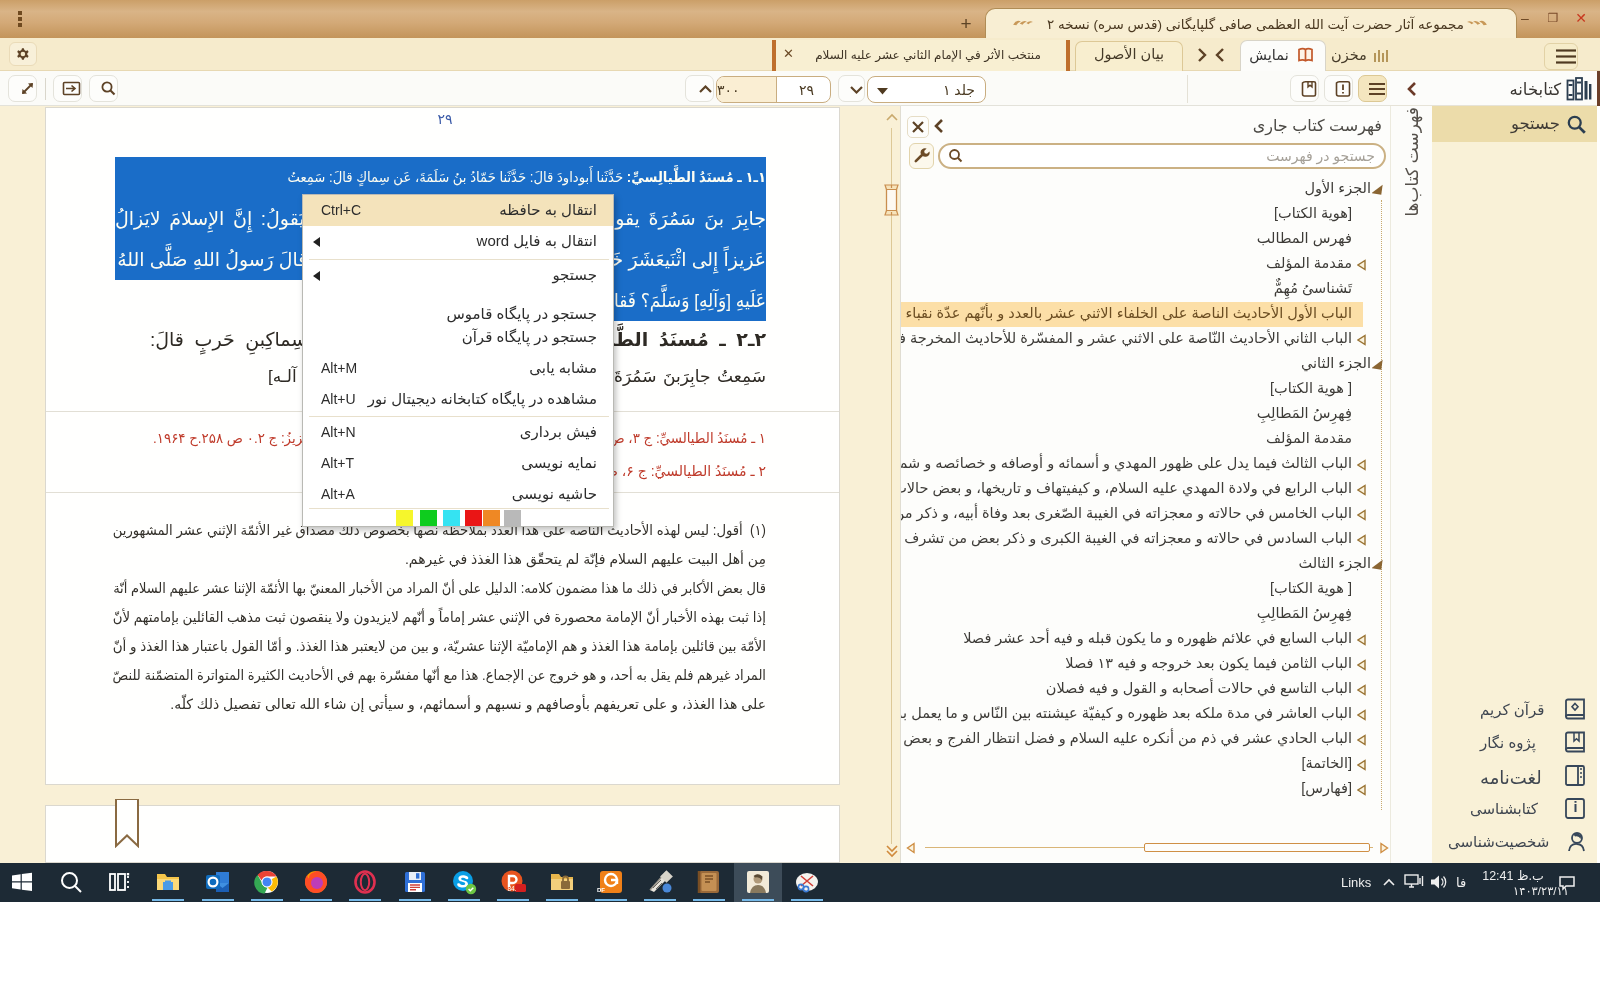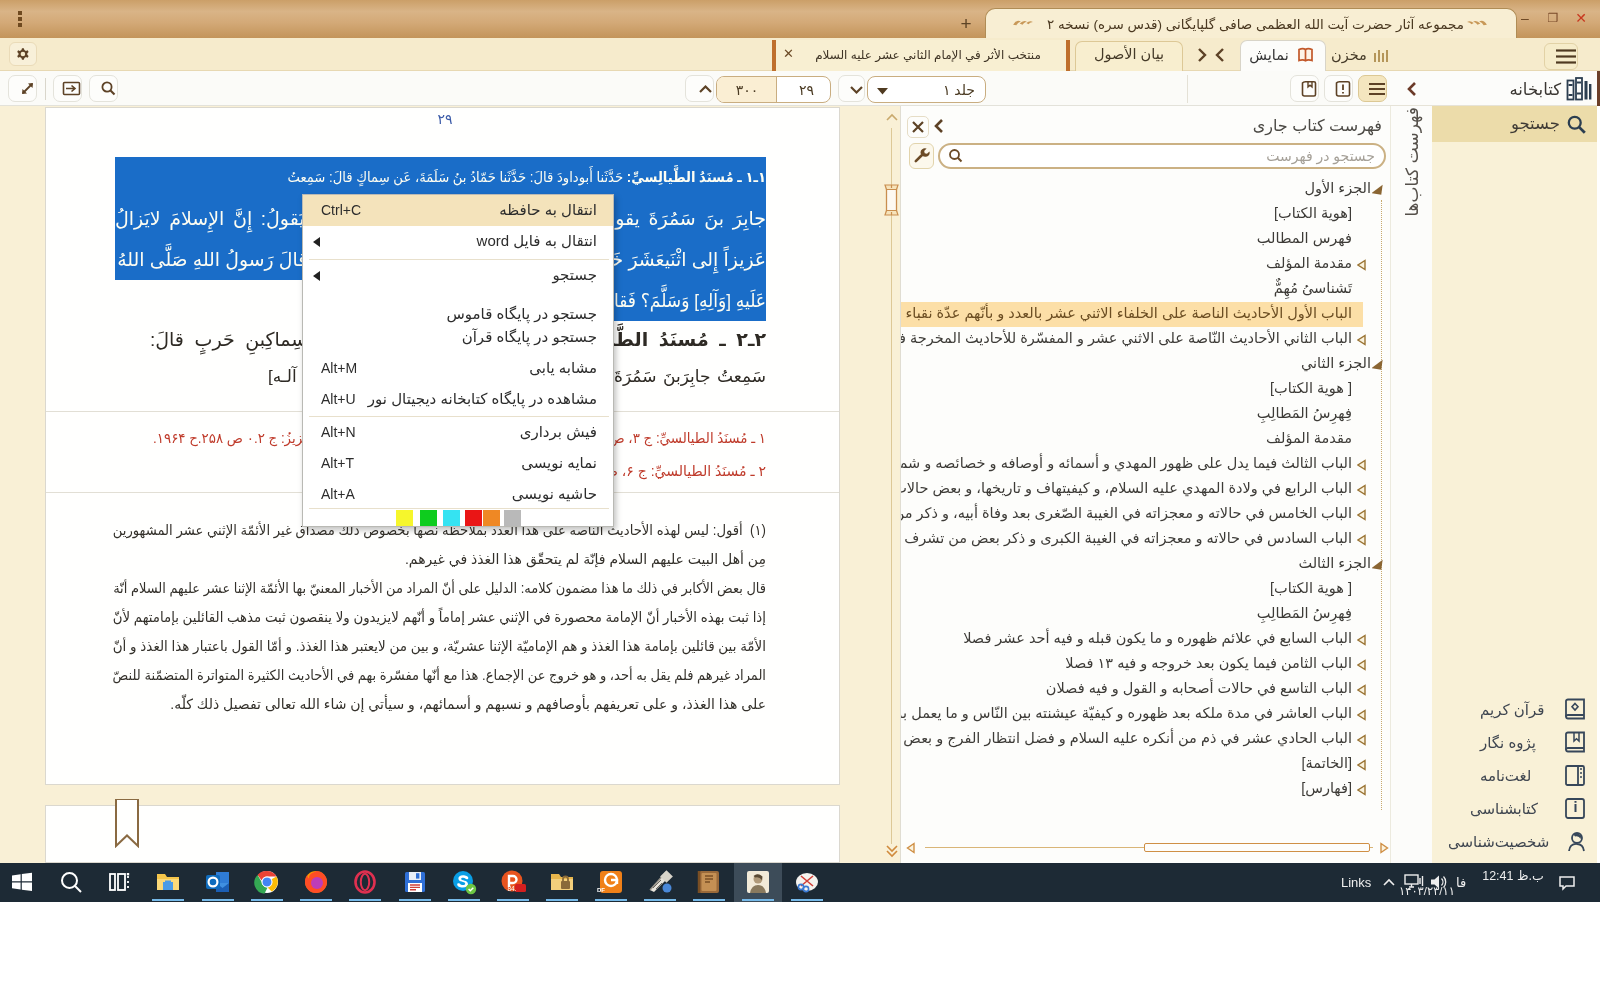--- a/index.html
+++ b/index.html
@@ -165,21 +165,21 @@
         <path d="M10.5 10.5 L14.5 14.5" stroke="#5d4226" stroke-width="2.1"></path>
       </svg>
   </div>
   <div class="abs tbtn" style="left:685px;top:75px;">
     <svg width="15" height="10" viewBox="0 0 15 10" style="margin:8px 0 0 7px;">
         <path d="M2 8 L7.5 2.5 L13 8" stroke="#5d4226" stroke-width="2.2" fill="none"></path>
       </svg>
   </div>
   <div class="abs field" style="left:716px;top:76px;width:115px;height:27px;overflow:hidden;">
     <div style="position:absolute;left:0;top:0;width:60px;height:27px;background:#faeed3;border-right:1px solid #c9ad80;"></div>
-    <div style="position:absolute;left:0;top:5px;width:60px;text-align:center;font-size:14px;color:#4a3a22;">۳۰۰</div>
+    <div style="position:absolute;left:0;top:5px;width:60px;text-align:left;font-size:14px;color:#4a3a22;">۳۰۰</div>
     <div style="position:absolute;left:60px;top:5px;width:59px;text-align:center;font-size:14px;color:#4a3a22;">۲۹</div>
   </div>
   <div class="abs tbtn" style="left:838px;top:75px;width:27px;">
     <svg width="15" height="10" viewBox="0 0 15 10" style="margin:9px 0 0 7px;">
         <path d="M2 2 L7.5 7.5 L13 2" stroke="#5d4226" stroke-width="2.2" fill="none"></path>
       </svg>
   </div>
   <div class="abs field" style="left:867px;top:76px;width:119px;height:27px;">
     <svg width="11" height="8" viewBox="0 0 11 8" style="position:absolute;left:9px;top:10px;">
         <path d="M0 1 L5.5 7.5 L11 1 Z" fill="#4f3a20"></path>
@@ -433,21 +433,21 @@
       </svg>
     </div>
   <div class="abs ar" style="left:1480px;top:734px;width:76px;font-size:15px;color:#3f4650;text-align:left;">پژوه نگار</div>
   <div class="abs" style="left:1562px;top:764px;">
       <svg width="26" height="24" viewBox="0 0 26 24">
         <rect x="4" y="2" width="18" height="19" rx="1.5" fill="none" stroke="#37475a" stroke-width="1.8"></rect>
         <path d="M16 2 V21" stroke="#37475a" stroke-width="1.8"></path>
         <path d="M18 5 H20 M18 9 H20 M18 13 H20" stroke="#37475a" stroke-width="1.5"></path>
       </svg>
     </div>
-  <div class="abs ar" style="left:1480px;top:767px;width:76px;font-size:15px;color:#3f4650;text-align:left;">لغت‌نامه</div>
+  <div class="abs ar" style="left:1480px;top:767px;width:76px;font-size:18px;color:#3f4650;text-align:left;">لغت‌نامه</div>
   <div class="abs" style="left:1562px;top:797px;">
       <svg width="26" height="24" viewBox="0 0 26 24">
         <rect x="4" y="2" width="18" height="19" rx="2" fill="none" stroke="#37475a" stroke-width="1.8"></rect>
         <path d="M12.5 7 h2 v8 h-2 z M12.5 4 h2 v1.8 h-2 z" fill="#37475a"></path>
       </svg>
     </div>
   <div class="abs ar" style="left:1470px;top:800px;width:86px;font-size:15px;color:#3f4650;text-align:left;">کتابشناسی</div>
   <div class="abs" style="left:1564px;top:830px;">
       <svg width="24" height="24" viewBox="0 0 24 24">
         <circle cx="13" cy="8" r="5" fill="none" stroke="#37475a" stroke-width="1.8"></circle>
@@ -659,18 +659,18 @@
         <rect x="1" y="1" width="13" height="9" fill="none" stroke="#eee" stroke-width="1.4"></rect>
         <path d="M5 13 h5 M7.5 10 v3" stroke="#eee" stroke-width="1.4"></path>
         <path d="M16 4 v6 M18.5 2 v10" stroke="#eee" stroke-width="1.4"></path>
       </svg>
     <svg style="position:absolute;left:1430px;top:11px;" width="18" height="16" viewBox="0 0 18 16">
         <path d="M1 5.5 h3.5 L9 1.5 v13 L4.5 10.5 H1 Z" fill="#eee"></path>
         <path d="M11.5 4.5 a5 5 0 0 1 0 7 M13.5 2.5 a8 8 0 0 1 0 11" stroke="#eee" stroke-width="1.3" fill="none"></path>
       </svg>
     <div class="ar" style="position:absolute;left:1456px;top:12px;font-size:13px;color:#eee;">فا</div>
     <div style="position:absolute;left:1478px;top:5px;width:70px;text-align:center;font-size:12.5px;color:#eee;direction:ltr;">12:41 ب.ظ</div>
-    <div class="ar" style="position:absolute;left:1392px;top:21px;width:70px;text-align:center;font-size:11.5px;color:#eee;">۱۴۰۳/۲۳/۱۱</div>
+    <div class="ar" style="position:absolute;left:1506px;top:21px;width:70px;text-align:center;font-size:11.5px;color:#eee;">۱۴۰۳/۲۳/۱۱</div>
     <svg style="position:absolute;left:1558px;top:12px;" width="18" height="16" viewBox="0 0 18 16">
         <path d="M2 2 h14 v9 h-8 l-3 3 v-3 H2 Z" fill="none" stroke="#eee" stroke-width="1.5"></path>
       </svg>
   </div>
 </div>
 
 </body></html>

